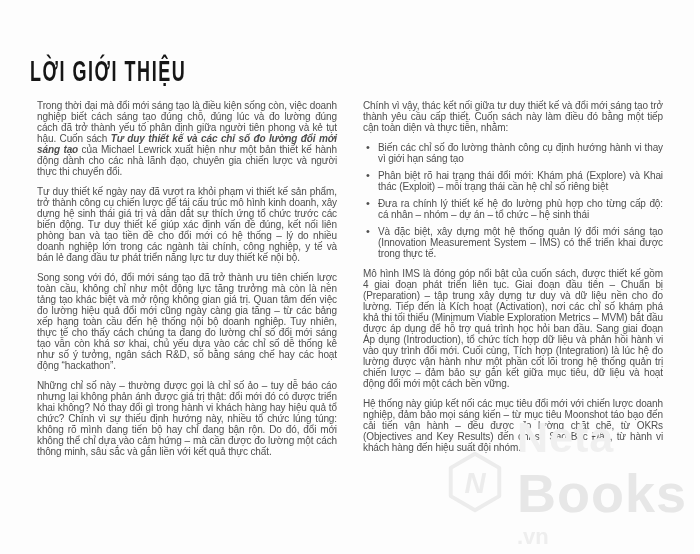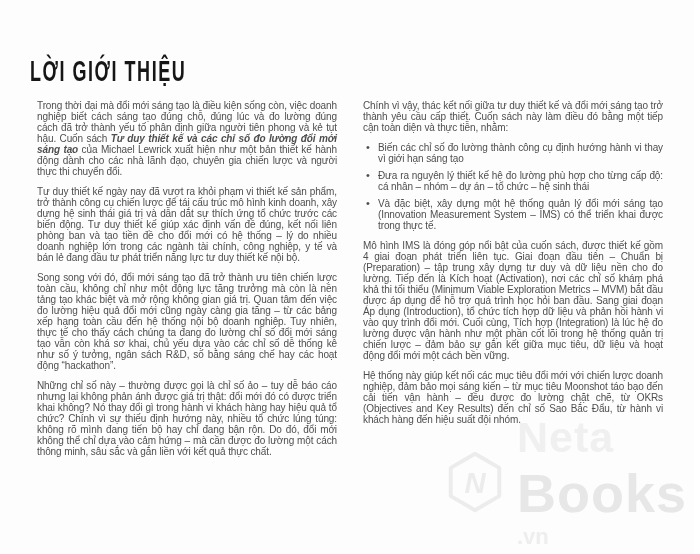--- a/index.html
+++ b/index.html
@@ -86,21 +86,22 @@
       <p><span>Trong thời đại mà đổi mới sáng tạo là điều kiện sống còn, việc doanh nghiệp biết cách sáng tạo đúng chỗ, đúng lúc và đo lường đúng cách đã trở thành yếu tố phân định giữa người tiên phong và kẻ tụt hậu. Cuốn sách </span><span class="em">Tư duy thiết kế và các chỉ số đo lường đổi mới sáng tạo</span><span> của Michael Lewrick xuất hiện như một bản thiết kế hành động dành cho các nhà lãnh đạo, chuyên gia chiến lược và người thực thi chuyển đổi.</span></p>
       <p>Tư duy thiết kế ngày nay đã vượt ra khỏi phạm vi thiết kế sản phẩm, trở thành công cụ chiến lược để tái cấu trúc mô hình kinh doanh, xây dựng hệ sinh thái giá trị và dẫn dắt sự thích ứng tổ chức trước các biến động. Tư duy thiết kế giúp xác định vấn đề đúng, kết nối liên phòng ban và tạo tiền đề cho đổi mới có hệ thống – lý do nhiều doanh nghiệp lớn trong các ngành tài chính, công nghiệp, y tế và bán lẻ đang đầu tư phát triển năng lực tư duy thiết kế nội bộ.</p>
       <p>Song song với đó, đổi mới sáng tạo đã trở thành ưu tiên chiến lược toàn cầu, không chỉ như một động lực tăng trưởng mà còn là nền tảng tạo khác biệt và mở rộng không gian giá trị. Quan tâm đến việc đo lường hiệu quả đổi mới cũng ngày càng gia tăng – từ các bảng xếp hạng toàn cầu đến hệ thống nội bộ doanh nghiệp. Tuy nhiên, thực tế cho thấy cách chúng ta đang đo lường chỉ số đổi mới sáng tạo vẫn còn khá sơ khai, chủ yếu dựa vào các chỉ số dễ thống kê như số ý tưởng, ngân sách R&amp;D, số bằng sáng chế hay các hoạt động “hackathon”.</p>
       <p>Những chỉ số này – thường được gọi là chỉ số ảo – tuy dễ báo cáo nhưng lại không phản ánh được giá trị thật: đổi mới đó có được triển khai không? Nó thay đổi gì trong hành vi khách hàng hay hiệu quả tổ chức? Chính vì sự thiếu định hướng này, nhiều tổ chức lúng túng: không rõ mình đang tiến bộ hay chỉ đang bận rộn. Do đó, đổi mới không thể chỉ dựa vào cảm hứng – mà cần được đo lường một cách thông minh, sâu sắc và gắn liền với kết quả thực chất.</p>
     </div>
 
     <div class="col">
       <p>Chính vì vậy, thác kết nối giữa tư duy thiết kế và đổi mới sáng tạo trở thành yêu cầu cấp thiết. Cuốn sách này làm điều đó bằng một tiếp cận toàn diện và thực tiễn, nhằm:</p>
       <ul class="bullets">
         <li>Biến các chỉ số đo lường thành công cụ định hướng hành vi thay vì giới hạn sáng tạo</li>
-        <li>Đưa ra nguyên lý thiết kế hệ đo lường phù hợp cho từng cấp độ: cá nhân – nhóm – dự án – tổ chức – hệ sinh thái</li>
+        <li>Phân biệt rõ hai trạng thái đổi mới: Khám phá (Explore) và Khai thác (Exploit) – mỗi trạng thái cần hệ chỉ số riêng biệt</li>
+        <li>Đưa ra chính lý thiết kế hệ đo lường phù hợp cho từng cấp độ: cá nhân – nhóm – dự án – tổ chức – hệ sinh thái</li>
         <li>Và đặc biệt, xây dựng một hệ thống quản lý đổi mới sáng tạo (Innovation Measurement System – IMS) có thể triển khai được trong thực tế.</li>
       </ul>
       <p>Mô hình IMS là đóng góp nổi bật của cuốn sách, được thiết kế gồm 4 giai đoạn phát triển liên tục. Giai đoạn đầu tiên – Chuẩn bị (Preparation) – tập trung xây dựng tư duy và dữ liệu nền cho đo lường. Tiếp đến là Kích hoạt (Activation), nơi các chỉ số khám phá khả thi tối thiểu (Minimum Viable Exploration Metrics – MVM) bắt đầu được áp dụng để hỗ trợ quá trình học hỏi ban đầu. Sang giai đoạn Áp dụng (Introduction), tổ chức tích hợp dữ liệu và phản hồi hành vi vào quy trình đổi mới. Cuối cùng, Tích hợp (Integration) là lúc hệ đo lường được vận hành như một phần cốt lõi trong hệ thống quản trị chiến lược – đảm bảo sự gắn kết giữa mục tiêu, dữ liệu và hoạt động đổi mới một cách bền vững.</p>
       <p>Hệ thống này giúp kết nối các mục tiêu đổi mới với chiến lược doanh nghiệp, đảm bảo mọi sáng kiến – từ mục tiêu Moonshot táo bạo đến cải tiến vận hành – đều được đo lường chặt chẽ, từ OKRs (Objectives and Key Results) đến chỉ số Sao Bắc Đẩu, từ hành vi khách hàng đến hiệu suất đội nhóm.</p>
     </div>
 
   </div>
 
   <div class="watermark">
     <svg class="wm-logo" width="58" height="62" viewBox="0 0 100 110" aria-hidden="true">

